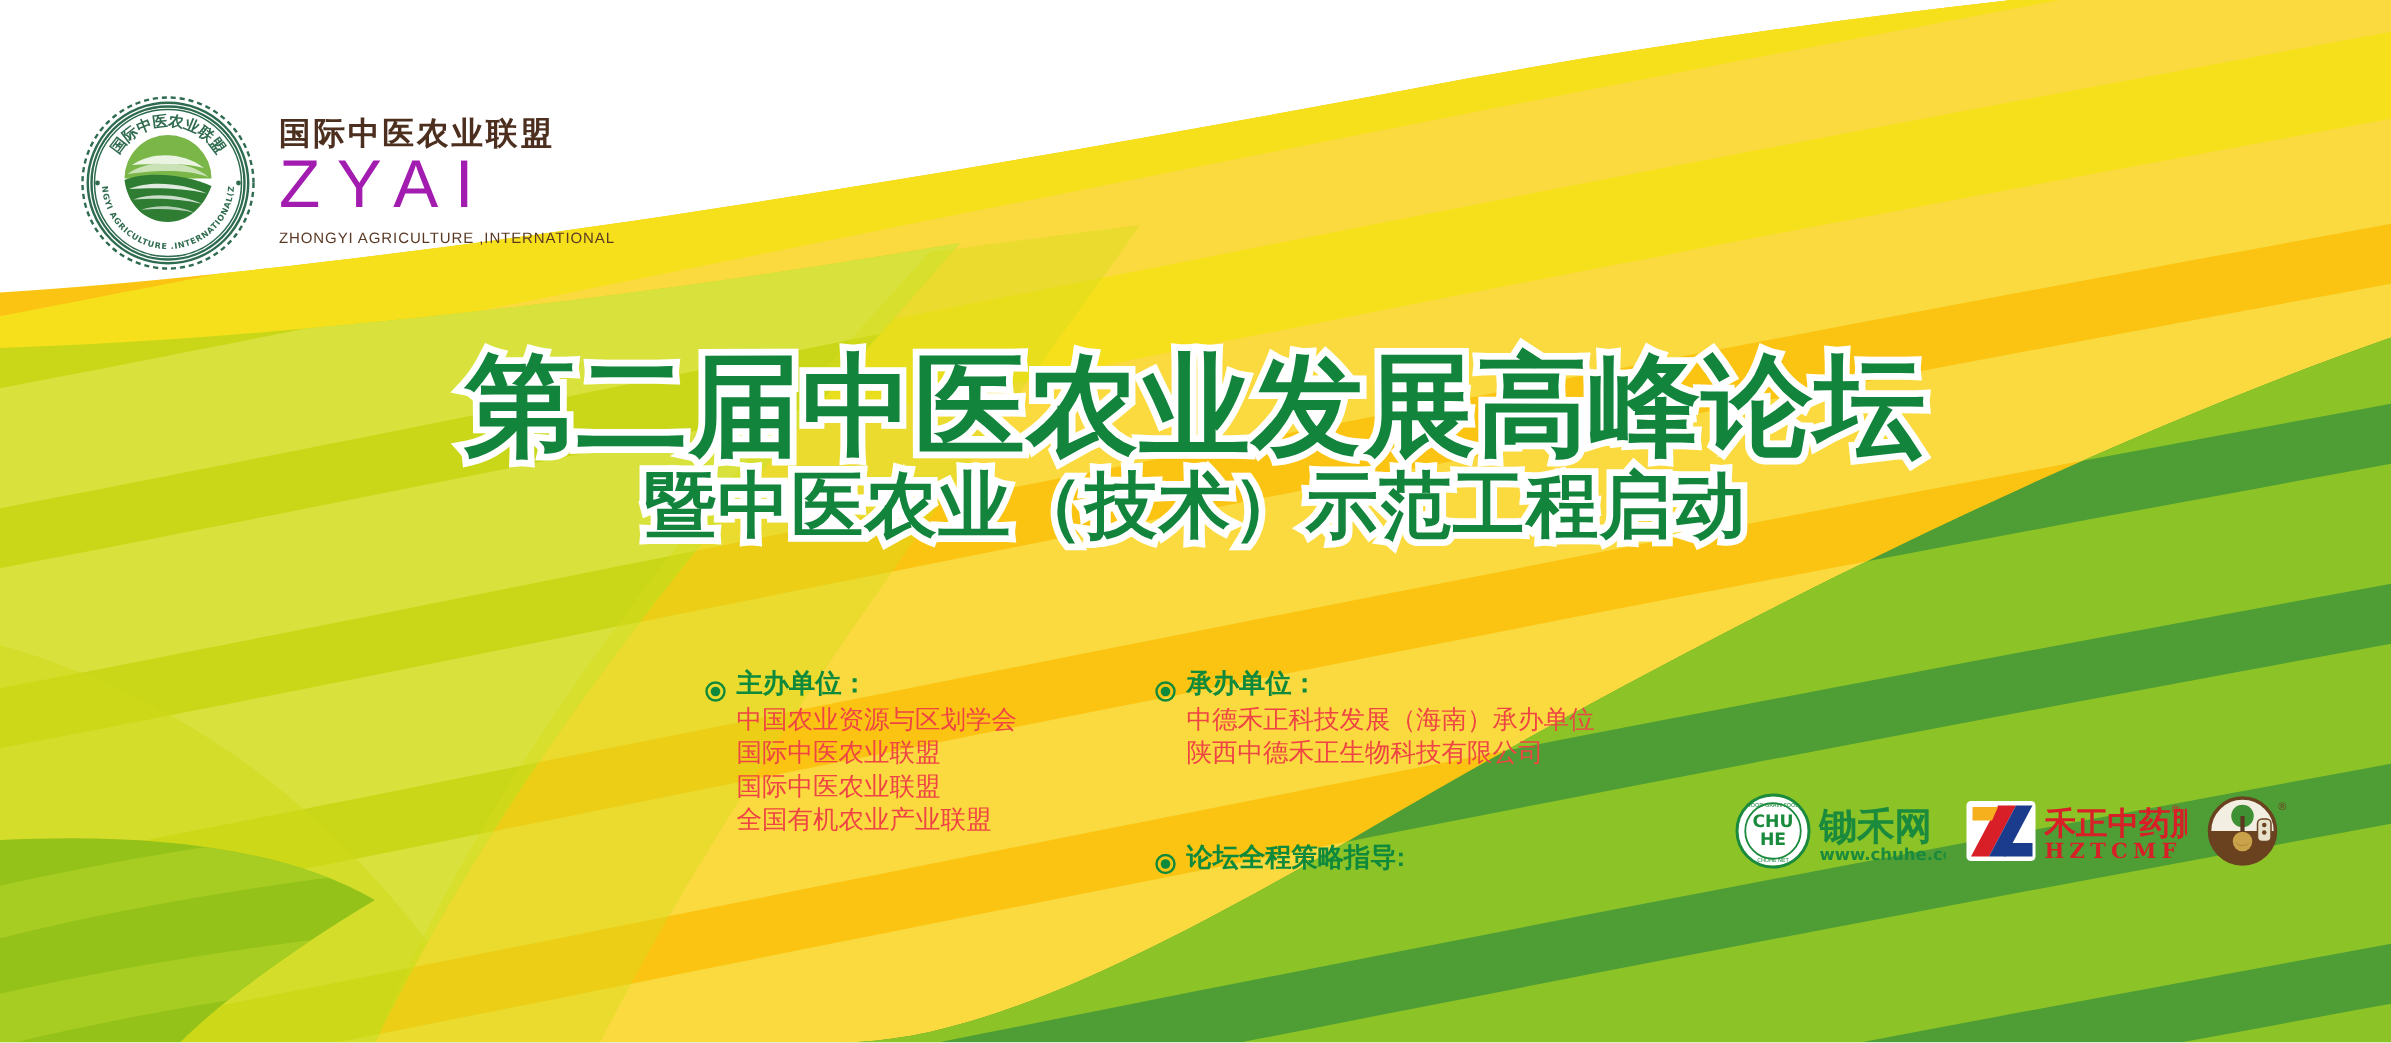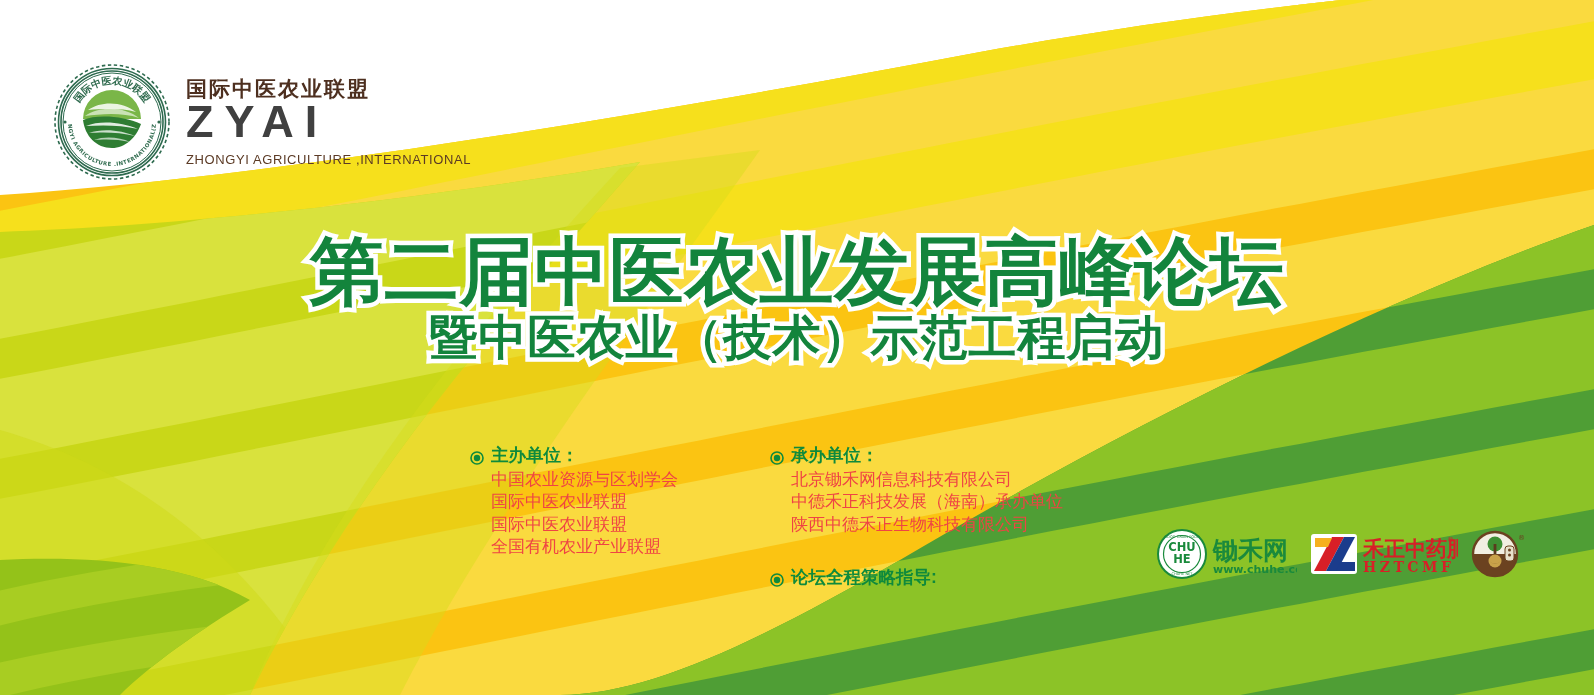--- a/index.html
+++ b/index.html
@@ -22,25 +22,25 @@
     display:flex;align-items:center;gap:14px;
     z-index:20;
   }
   .seal{width:120px;height:120px;display:block;}
   .logo-words{display:flex;flex-direction:column;line-height:1;}
   .logo-cn{
     font-size:21px;font-weight:bold;color:#4d2f1f;
     letter-spacing:2px;margin-bottom:2px;
   }
   .logo-zyai{
-    font-size:45px;font-weight:bold;color:#404040;
+    font-size:45px;font-weight:normal;color:#a21caf;
     letter-spacing:11px;line-height:0.95;
   }
   .logo-en{
-    font-size:13px;color:#5b3a25;letter-spacing:0.6px;
+    font-size:10px;color:#5b3a25;letter-spacing:0.6px;
     margin-top:10px;white-space:nowrap;
   }
 
   
   .title-block{
     position:absolute;left:0;top:232px;width:1594px;
     text-align:center;z-index:20;pointer-events:none;
   }
   .title-line{
     font-family:"DejaVu Sans","Liberation Sans",sans-serif;
@@ -58,21 +58,21 @@
   
   .info-wrap{
     position:absolute;left:470px;top:444px;
     display:flex;gap:50px;z-index:20;
   }
   .info-col{display:flex;flex-direction:column;}
   .info-col.left{width:250px;}
   .info-col.right{width:300px;}
   .info-group{margin-bottom:14px;}
   .info-head{
-    display:flex;align-items:center;gap:7px;
+    display:flex;align-items:flex-end;gap:7px;
     font-size:17.5px;font-weight:bold;color:#0f8a3c;
     line-height:1.35;margin-bottom:1px;
     white-space:nowrap;
   }
   .bullet{
     flex:0 0 auto;width:14px;height:14px;margin-top:4px;display:block;
   }
   .info-items{margin-left:21px;}
   .info-item{
     font-size:17px;color:#ef4444;line-height:1.33;
@@ -246,27 +246,26 @@
 
       <div class="info-group">
         <div class="info-head">
           <svg class="bullet" viewBox="0 0 14 14" xmlns="http://www.w3.org/2000/svg">
             <circle cx="7" cy="7" r="6" fill="none" stroke="#0f8a3c" stroke-width="1.6"></circle>
             <circle cx="7" cy="7" r="3.2" fill="#0f8a3c"></circle>
           </svg>
           <span>承办单位：</span>
         </div>
         <div class="info-items">
-          <div class="info-item">北京锄禾网信息科技有限公司</div>
           <div class="info-item">中德禾正科技发展（海南）承办单位</div>
           <div class="info-item">陕西中德禾正生物科技有限公司</div>
         </div>
       </div>
 
-      <div class="info-group" style="margin-top:16px;">
+      <div class="info-group" style="margin-top:32px;">
         <div class="info-head">
           <svg class="bullet" viewBox="0 0 14 14" xmlns="http://www.w3.org/2000/svg">
             <circle cx="7" cy="7" r="6" fill="none" stroke="#0f8a3c" stroke-width="1.6"></circle>
             <circle cx="7" cy="7" r="3.2" fill="#0f8a3c"></circle>
           </svg>
           <span>论坛全程策略指导:</span>
         </div>
       </div>
 
     </div>

